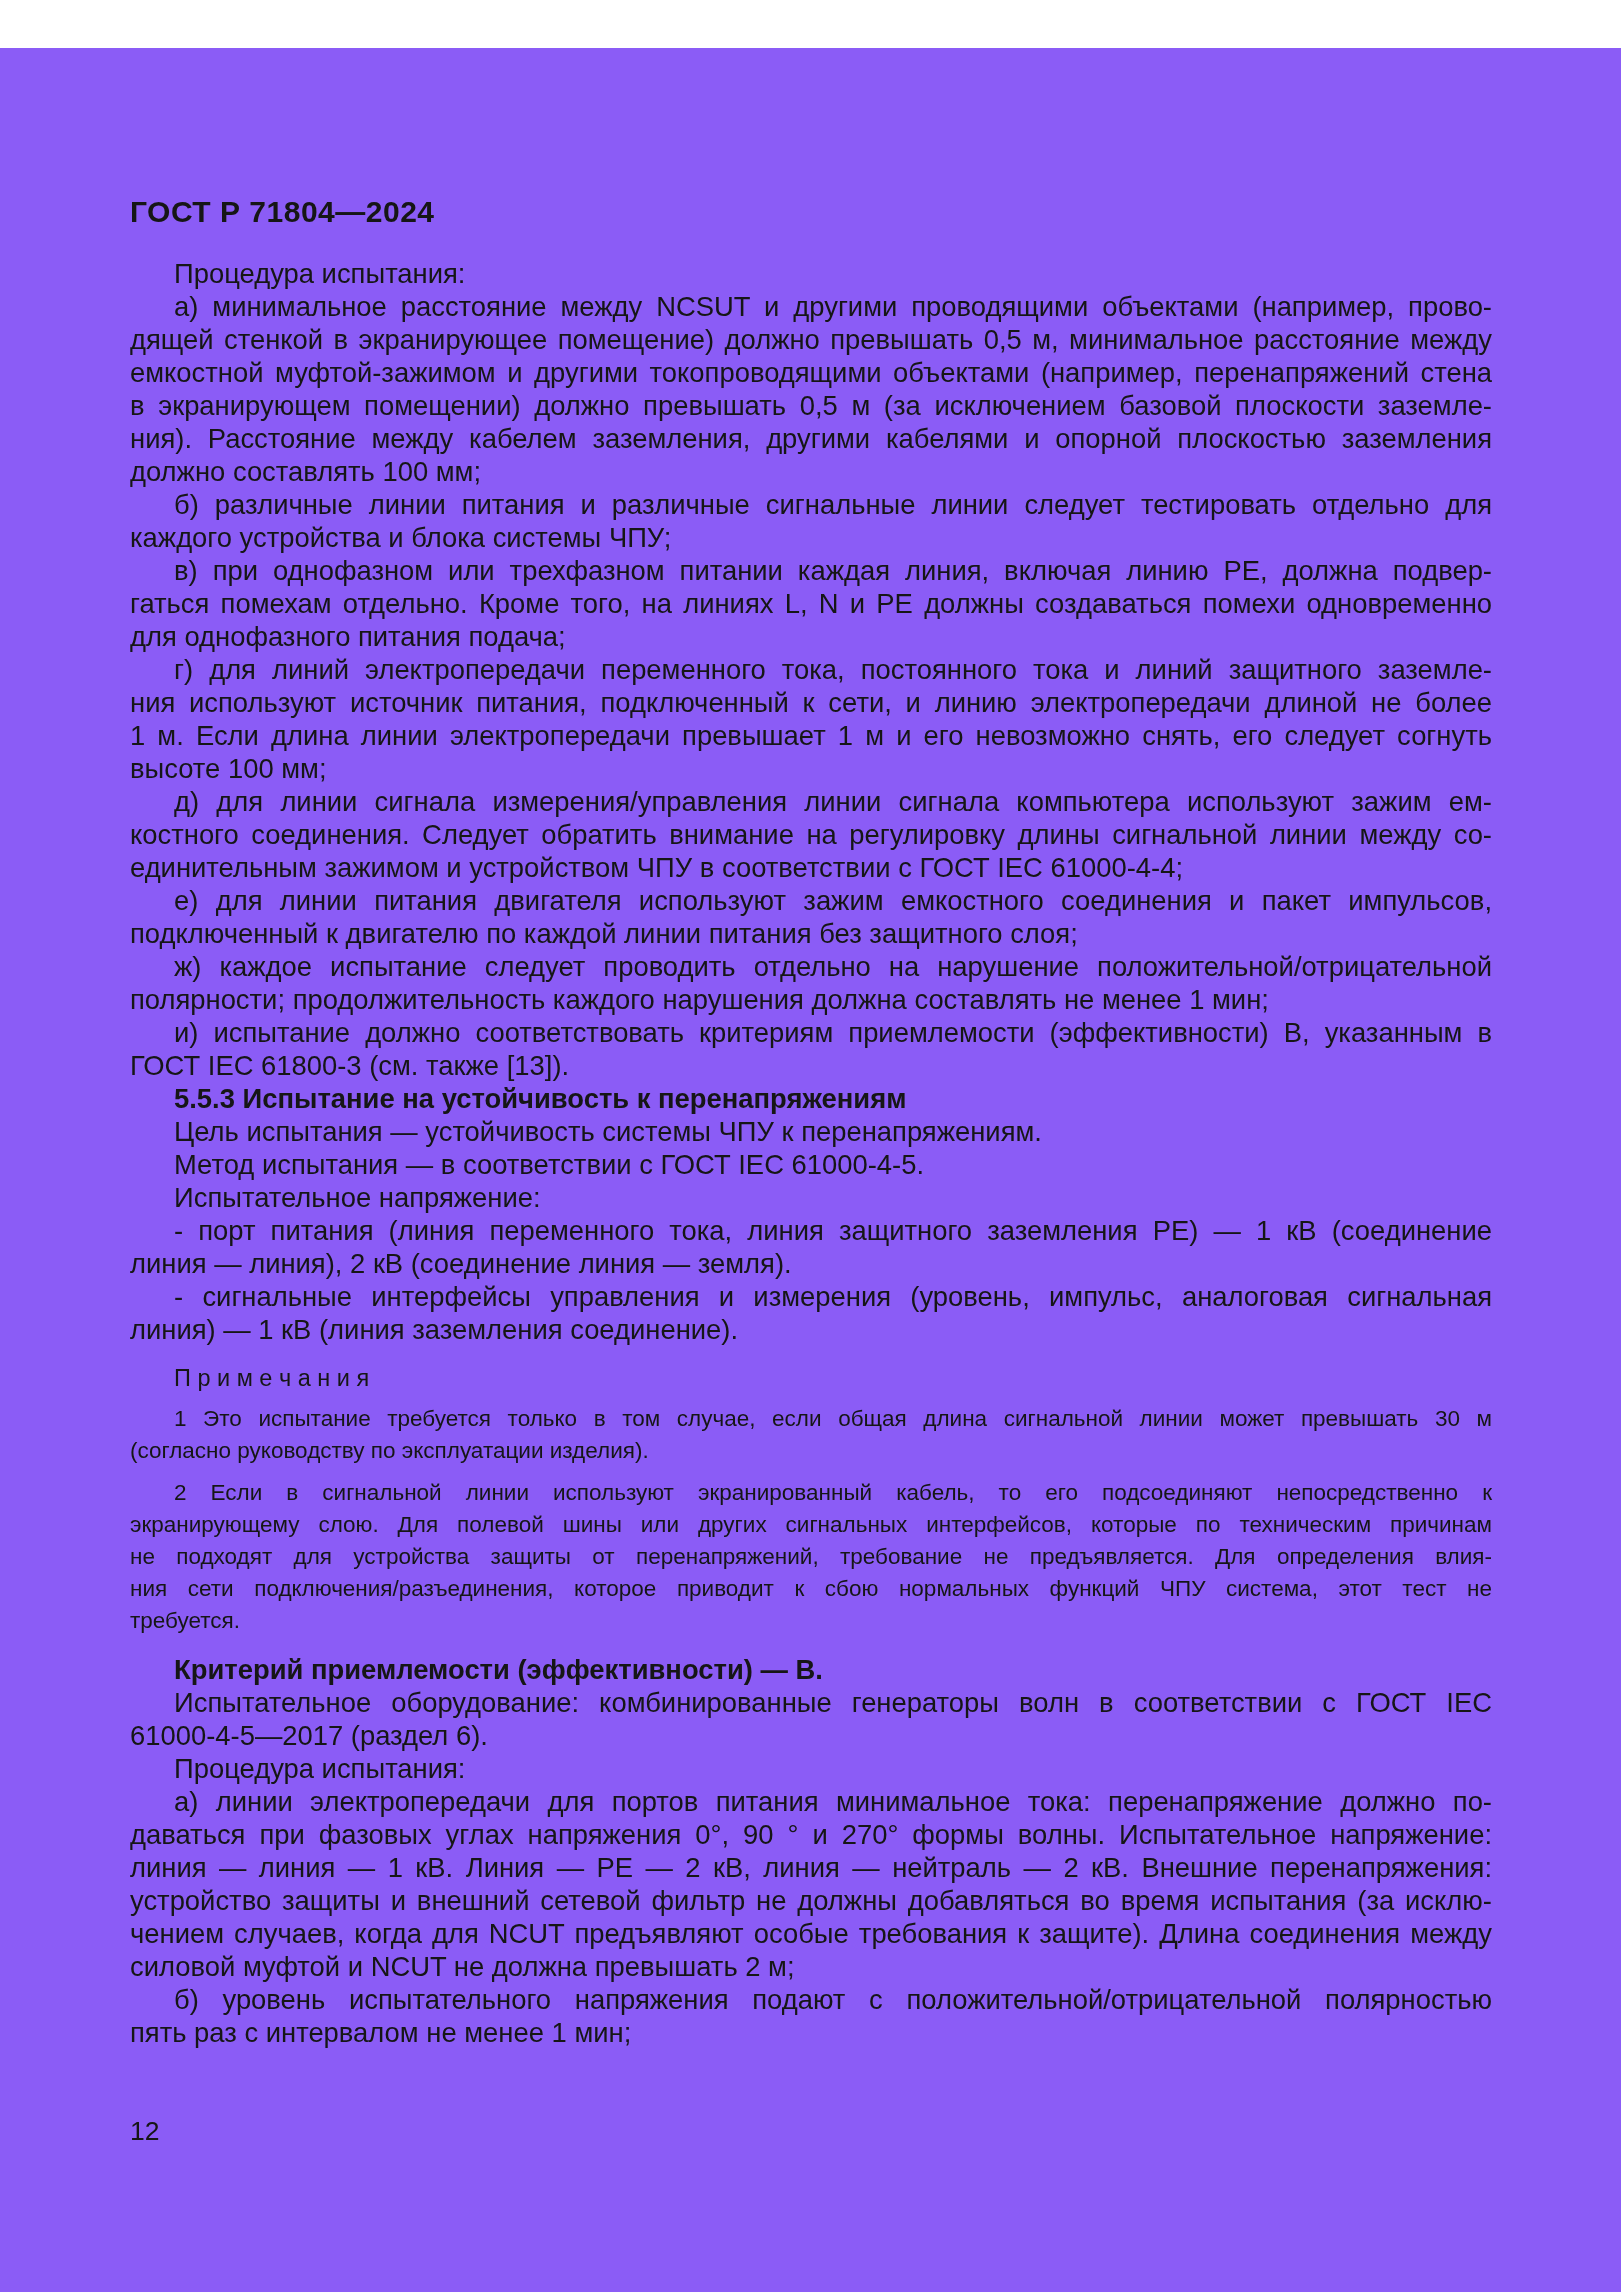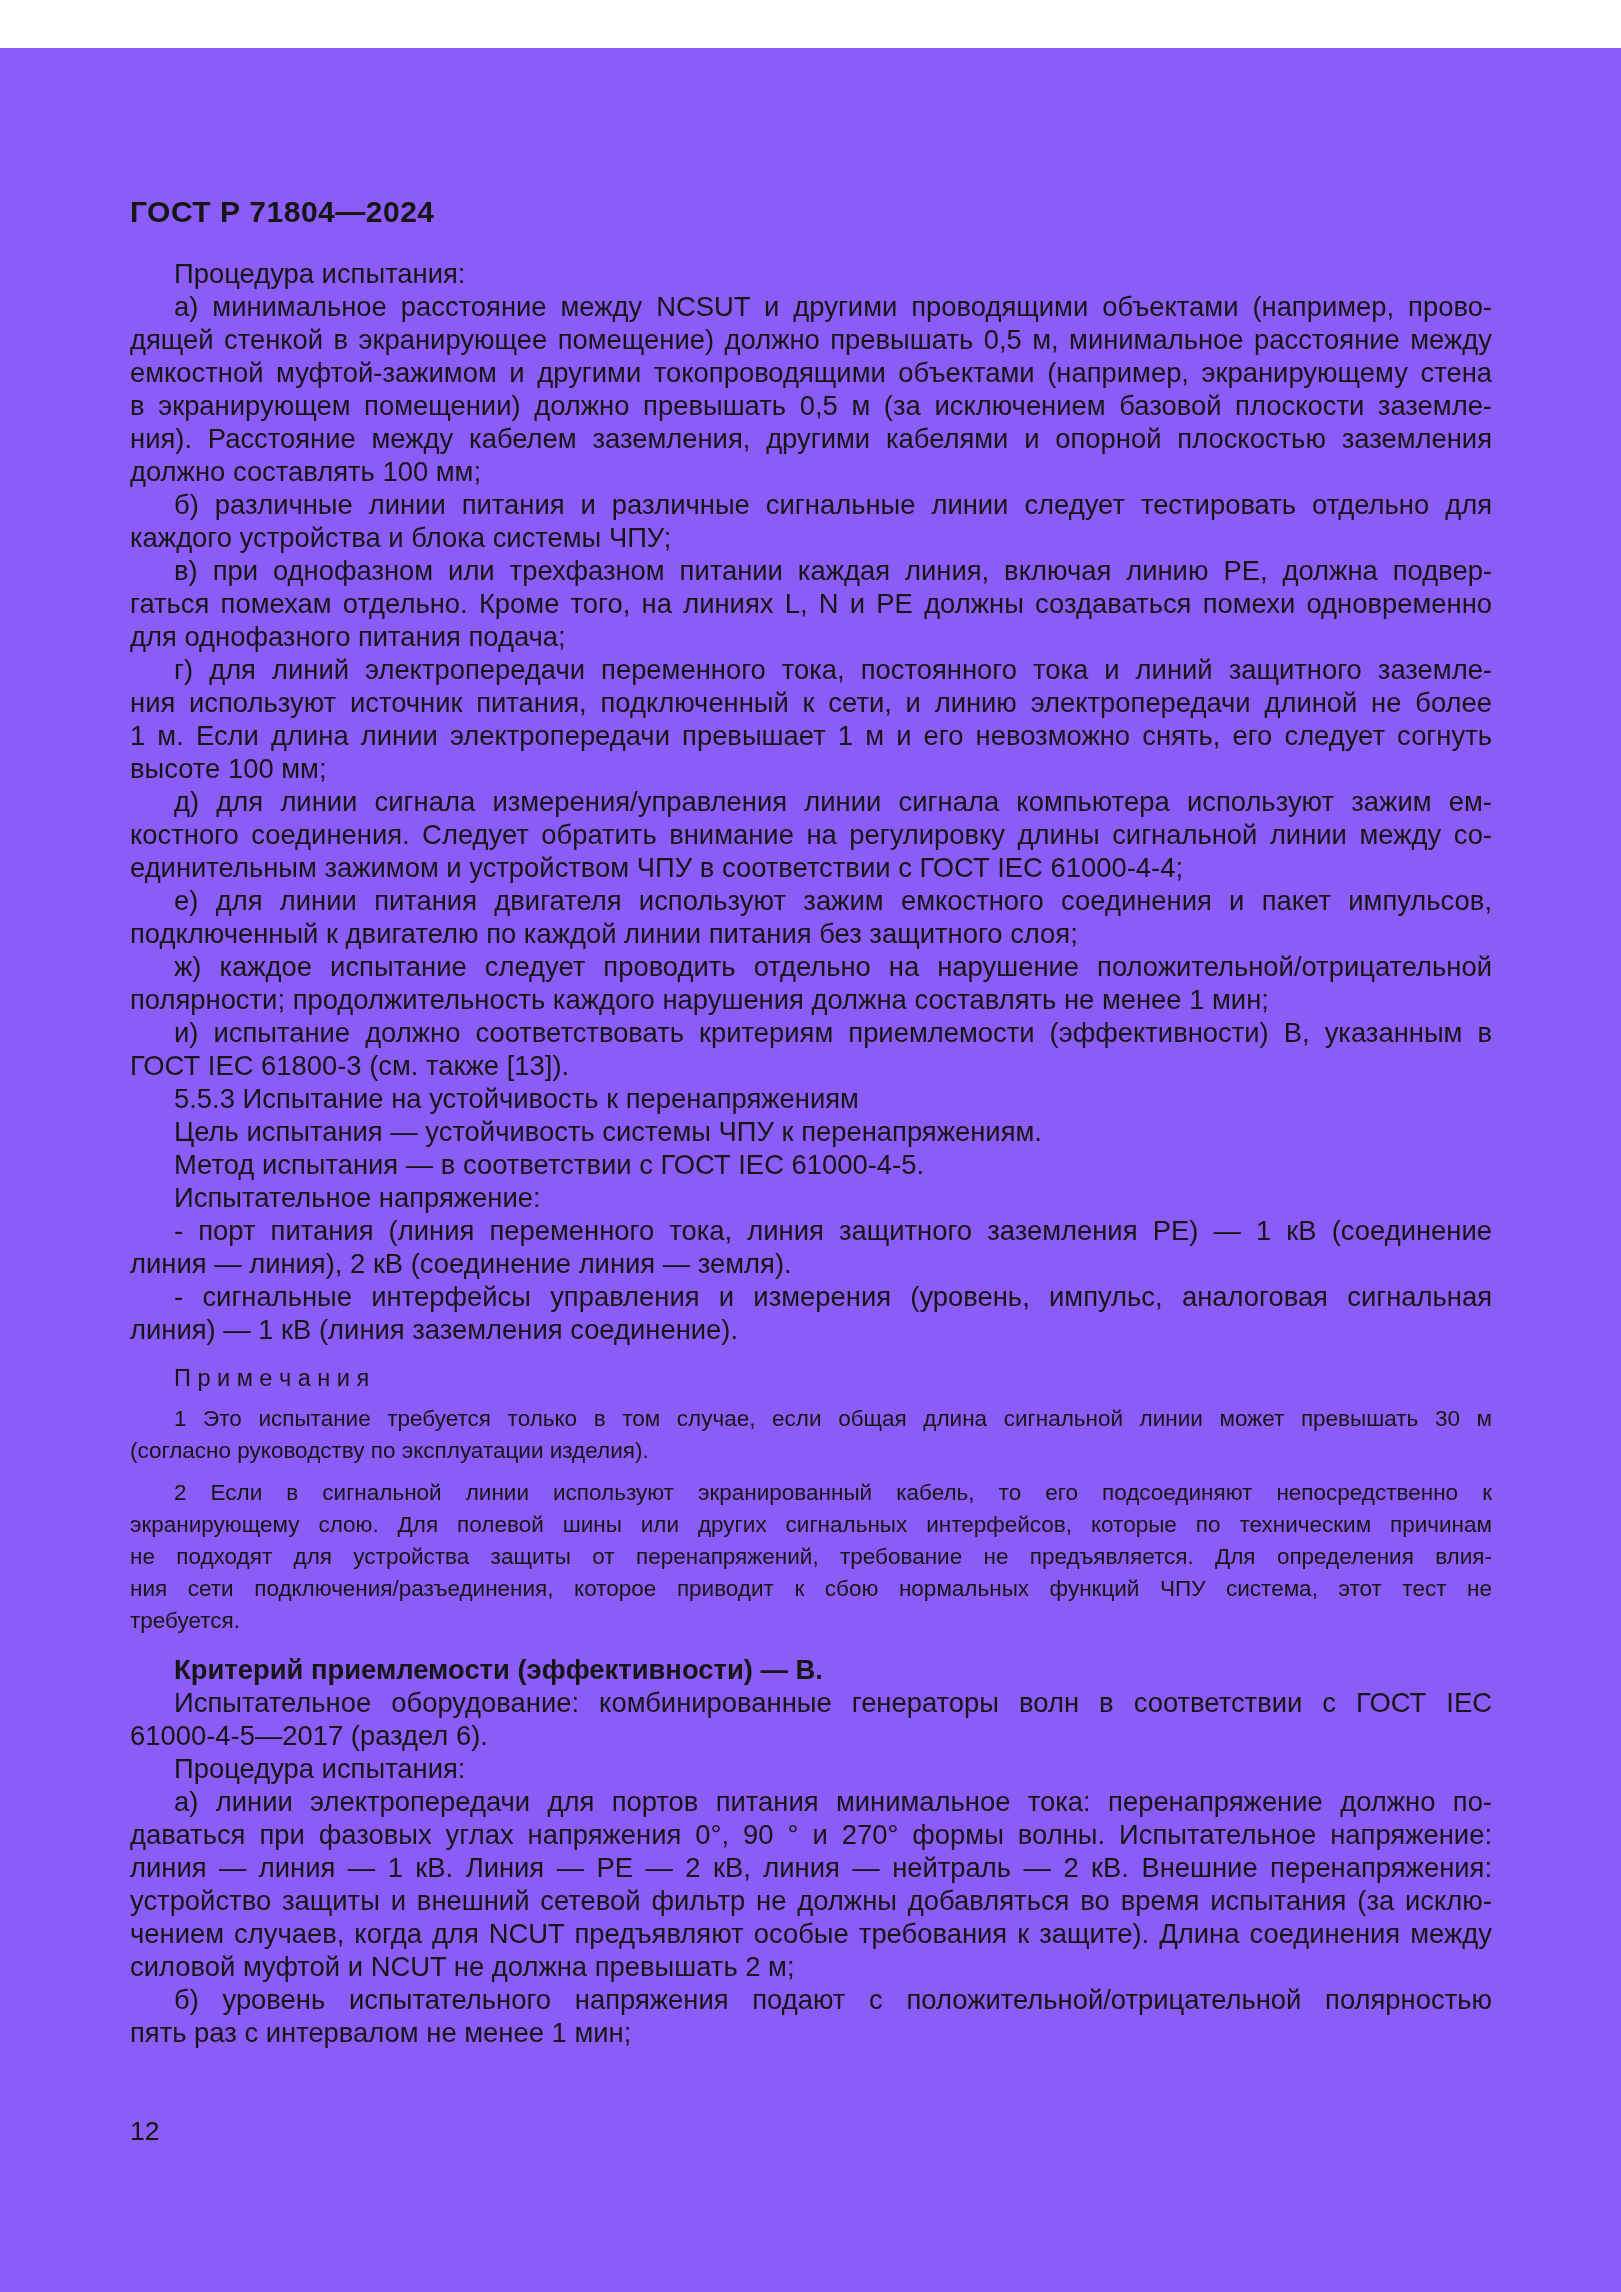--- a/index.html
+++ b/index.html
@@ -38,21 +38,21 @@
     line-height: 33px;
     text-align: justify;
     text-align-last: justify;
     -moz-text-align-last: justify;
   }
   .line.last {
     text-align-last: left;
     -moz-text-align-last: left;
   }
   .line.first { text-indent: 44px; }
-  .para.bold .line { font-weight: normal; }
+  .para.bold .line { font-weight: bold; }
   .para.note .line {
     font-size: 22.5px;
     line-height: 32px;
   }
   .para.note-heading { margin-top: 15.7px; }
   .para.note-heading .line {
     font-size: 23.5px;
     line-height: 32px;
   }
   .para.note { margin-top: 9.8px; }
@@ -70,21 +70,21 @@
 <div class="page">
   <div class="doc-header">ГОСТ Р 71804—2024</div>
 
   <div class="doc-body">
       <div class="para body">
         <div class="line last first">Процедура испытания:</div>
       </div>
       <div class="para body">
         <div class="line first">а) минимальное расстояние между NCSUT и другими проводящими объектами (например, прово-</div>
         <div class="line">дящей стенкой в экранирующее помещение) должно превышать 0,5 м, минимальное расстояние между</div>
-        <div class="line">емкостной муфтой-зажимом и другими токопроводящими объектами (например, экранирующему стена</div>
+        <div class="line">емкостной муфтой-зажимом и другими токопроводящими объектами (например, перенапряжений стена</div>
         <div class="line">в экранирующем помещении) должно превышать 0,5 м (за исключением базовой плоскости заземле-</div>
         <div class="line">ния). Расстояние между кабелем заземления, другими кабелями и опорной плоскостью заземления</div>
         <div class="line last">должно составлять 100 мм;</div>
       </div>
       <div class="para body">
         <div class="line first">б) различные линии питания и различные сигнальные линии следует тестировать отдельно для</div>
         <div class="line last">каждого устройства и блока системы ЧПУ;</div>
       </div>
       <div class="para body">
         <div class="line first">в) при однофазном или трехфазном питании каждая линия, включая линию PE, должна подвер-</div>

